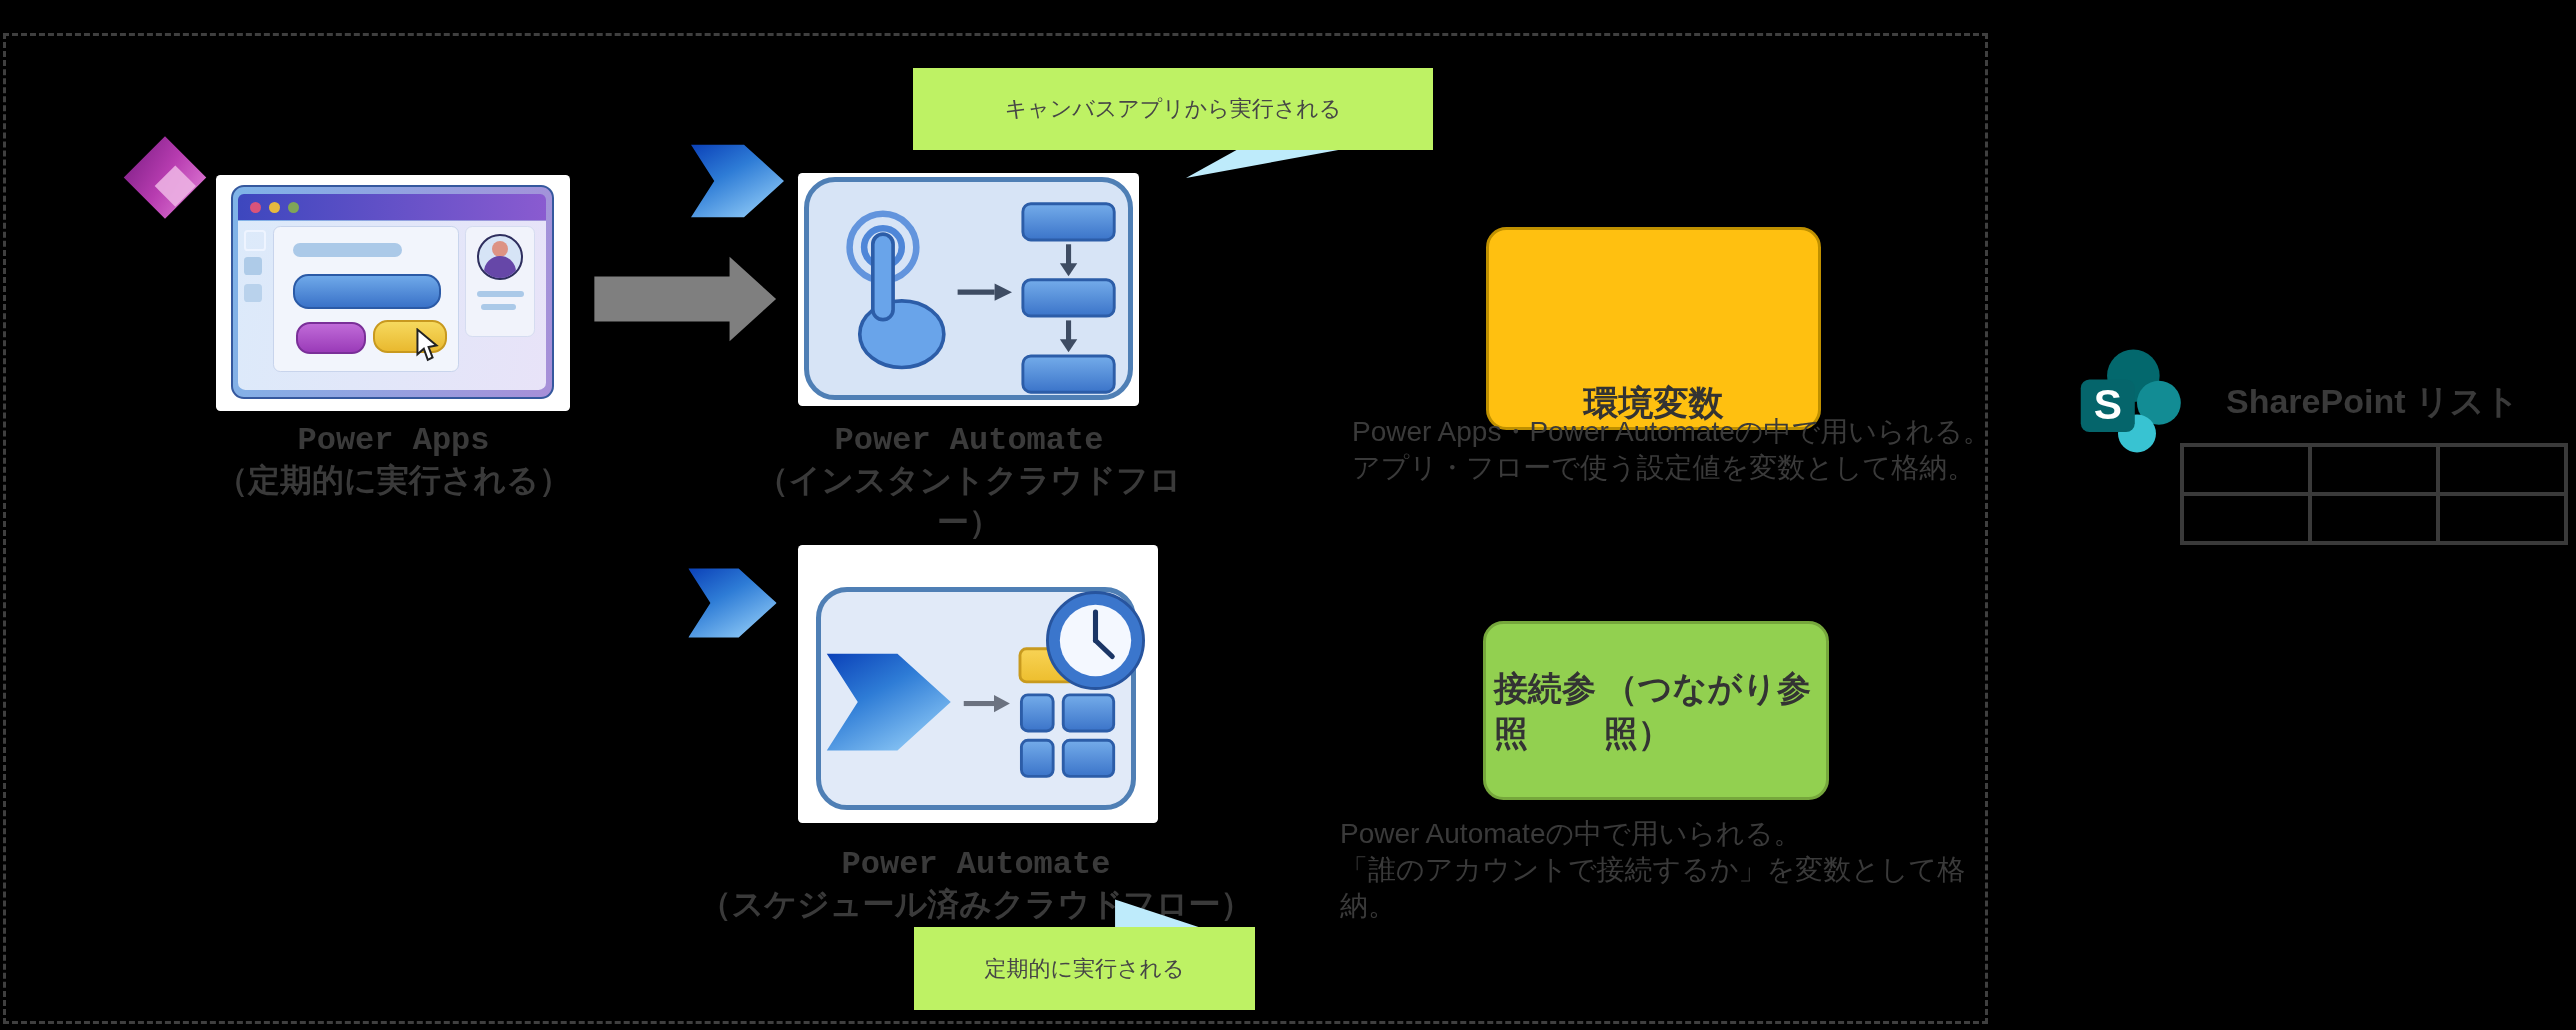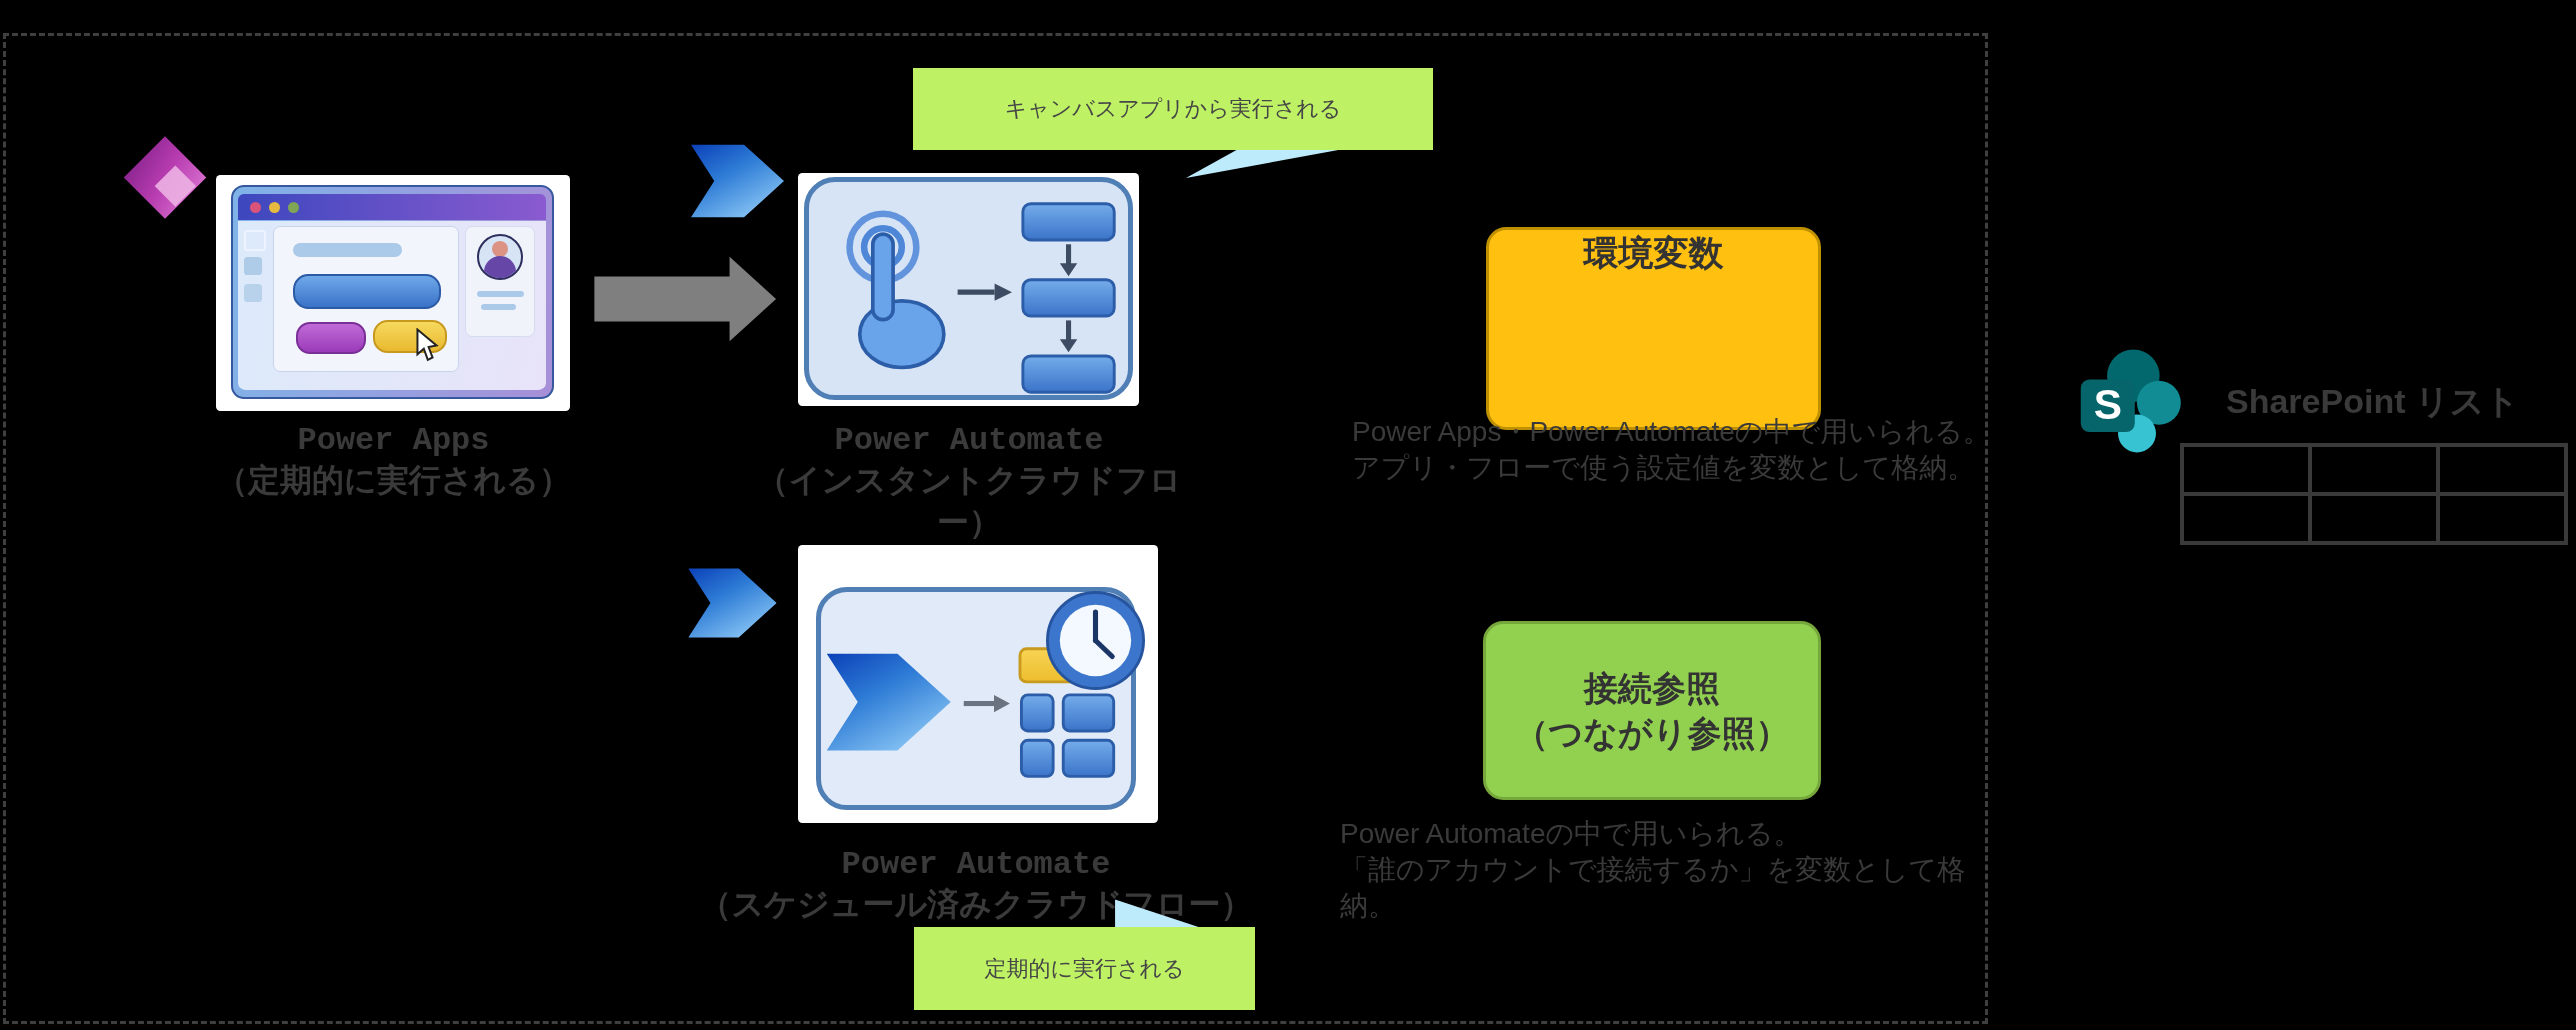--- a/index.html
+++ b/index.html
@@ -50,25 +50,25 @@
   
   .callout{background:#bef264;display:flex;align-items:center;justify-content:center;
            font-size:22px;color:#464646;z-index:4;}
 
   
   .caption{text-align:center;font-size:32px;font-weight:bold;color:#3A3A3A;line-height:42px;}
   .caption span{display:block;font-family:Liberation Mono, monospace;}
 
   
   .env-box{left:1486px;top:227px;width:329px;height:197px;border-radius:20.4px;background:#FFC010;
-           border:3.6px solid #BF9000;display:flex;align-items:flex-start;justify-content:center;
+           border:3.6px solid #BF9000;display:flex;align-items:flex-end;justify-content:center;
            font-size:35px;font-weight:bold;color:#333333;}
   .conn-box{left:1483px;top:621px;width:332px;height:173px;border-radius:20.4px;background:#92D050;
-            border:3.6px solid #76A73C;display:flex;flex-direction:column;align-items:center;justify-content:center;
-            font-size:34px;font-weight:bold;color:#333333;line-height:45px;}
+            border:3.6px solid #76A73C;display:flex;align-items:center;justify-content:center;
+            font-size:34px;font-weight:bold;color:#333333;line-height:45px;padding-left:8px;}
   .desc{font-size:28px;color:#3A3A3A;line-height:36px;}
   .desc span{display:block;}
 
   
   .sp-label{left:2226px;top:379px;width:350px;font-size:34px;font-weight:bold;color:#3A3A3A;}
   .sp-table{left:2180px;top:443px;width:388px;height:102px;background:#3A3A3A;
             display:grid;grid-template-columns:1fr 1fr 1fr;grid-template-rows:1fr 1fr;gap:3.6px;padding:3.6px;box-sizing:border-box;}
   .sp-cell{background:#000000;}
 </style>
 </head>

